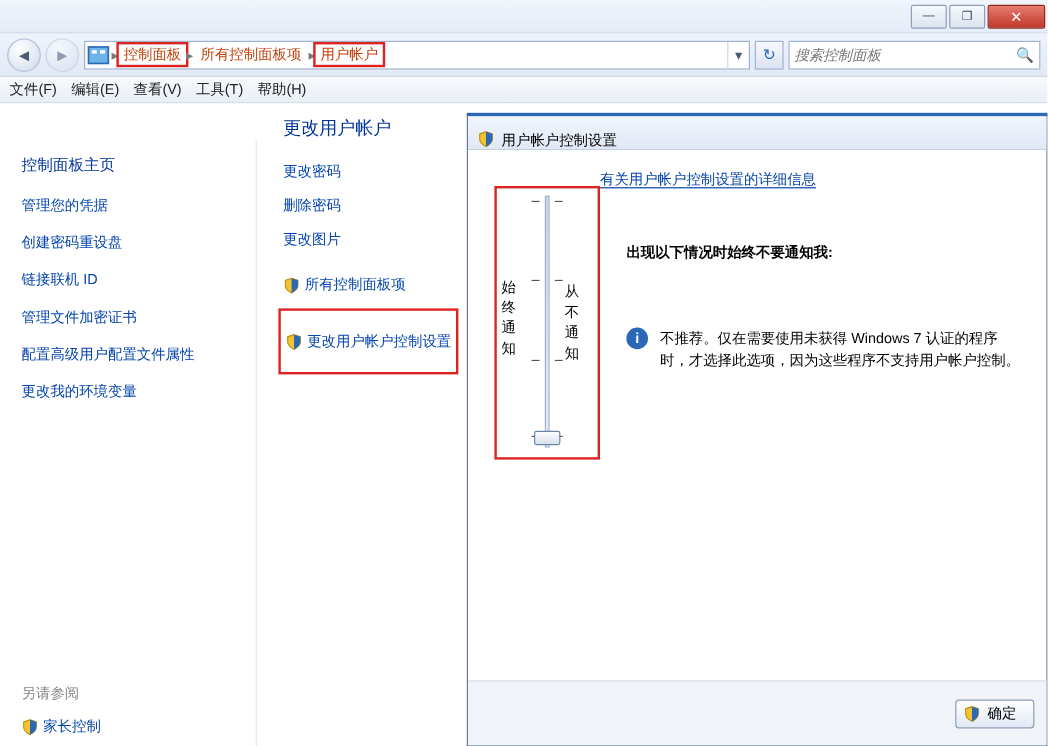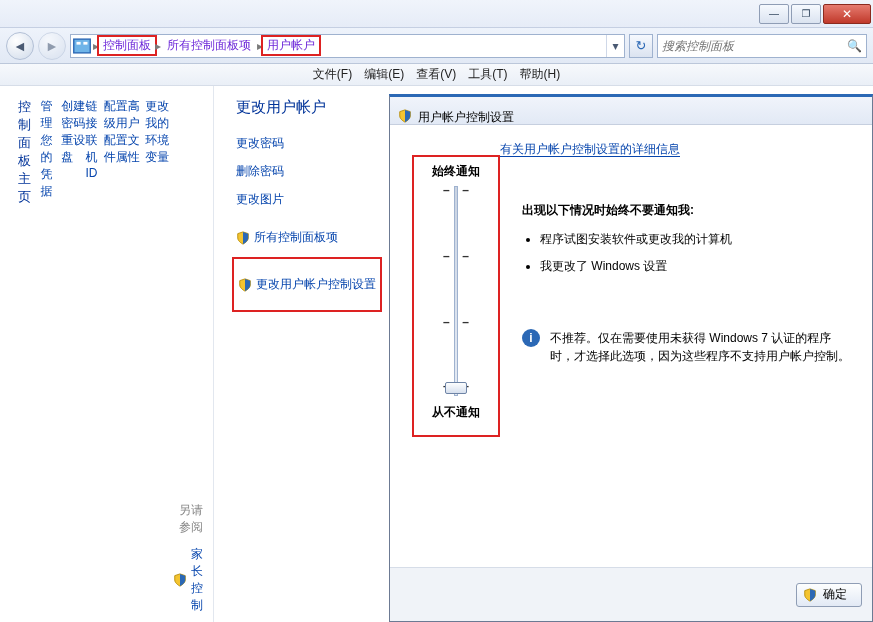--- a/index.html
+++ b/index.html
@@ -9,58 +9,58 @@
 .titlebar { height: 28px; background: linear-gradient(#f0f4fb,#e6ecf7); border-bottom: 1px solid #c5cfe2; display: flex; justify-content: flex-end; align-items: center; padding-right: 2px; }
 .titlebar .tbtn { width: 30px; height: 20px; margin-left: 2px; border: 1px solid #8f9db5; background: linear-gradient(#f6f9fe,#dbe3f0); display: flex; align-items: center; justify-content: center; font-size: 10px; color: #33475f; border-radius: 2px; }
 .titlebar .tbtn.close { width: 48px; background: linear-gradient(#e67b6f,#c0392b); color: #fff; border-color: #8a2a1e; font-size: 12px; }
 
 
 .navbar { height: 36px; background: linear-gradient(#eef3fb,#e2e9f5); border-bottom: 1px solid #bcc7da; display: flex; align-items: center; padding: 0 6px; gap: 4px; }
 .navbtn { width: 28px; height: 28px; border-radius: 50%; border: 1px solid #b3c0d6; background: radial-gradient(circle at 35% 30%,#fff,#cfdaea); display: flex; align-items:center; justify-content:center; color:#4a5a73; font-size:14px; }
 .navbtn.fwd { opacity: .55; }
 .addr { flex: 1; height: 24px; border: 1px solid #9fb2cf; background: #fff; display: flex; align-items: center; font-size: 12px; }
 .addr .ic { width: 22px; display:flex; align-items:center; justify-content:center; }
-.addr .crumb { padding: 0 6px; color: #6d28d9; white-space: nowrap; }
+.addr .crumb { padding: 0 6px; color: #c2410c; white-space: nowrap; }
 .addr .sep { color:#7a7a7a; }
 .addr .hl { border: 2px solid #d22; padding: 0 4px; margin: 0 -2px; }
 .addr .spacer { flex:1; }
 .addr .drop { width:18px; border-left:1px solid #cfd8e8; height:100%; display:flex; align-items:center; justify-content:center; color:#4a5a73; }
 .refresh { width: 24px; height:24px; border:1px solid #9fb2cf; background: linear-gradient(#f6f9fe,#dbe3f0); display:flex; align-items:center; justify-content:center; color:#2b68b5; font-size:13px; }
 .search { width: 210px; height:24px; border:1px solid #9fb2cf; background:#fff; display:flex; align-items:center; padding:0 4px; }
 .search input { border:0; outline:0; font-size:12px; color:#999; flex:1; font-style: italic; }
 .search .sicon { color:#4a6fa0; font-size:12px; }
 
 
-.menubar { height: 22px; background: linear-gradient(#f7f9fc,#eaeff7); border-bottom:1px solid #d6dde8; display:flex; align-items:center; padding:0 8px; gap: 12px; font-size:12px; color:#222;justify-content:center; }
+.menubar { height: 22px; background: linear-gradient(#f7f9fc,#eaeff7); border-bottom:1px solid #d6dde8; display:flex; align-items:center; padding:0 8px; gap: 12px; font-size:12px; color:#222; }
 
 
 .bodyrow { display:flex; height: calc(622px - 28px - 36px - 22px); }
-.sidebar { width: 214px; border-right:1px solid #e2e7ef; padding: 12px 10px 8px 18px; display:flex; flex-direction:row; font-size:12px; }
+.sidebar { width: 214px; border-right:1px solid #e2e7ef; padding: 12px 10px 8px 18px; display:flex; flex-direction:column; font-size:12px;margin-top:31px; }
 .sidebar .head { color:#003399; font-size:13px; margin-bottom:16px; }
 .sidebar .lnk { color:#0645ad; margin-bottom:14px; cursor:pointer; }
-.sidebar .spfoot { margin-top:auto;text-align:right; }
+.sidebar .spfoot { margin-top:auto; }
 .sidebar .see { color:#888; margin-bottom:10px; }
 .sidebar .footrow { display:flex; align-items:center; gap:4px; color:#0645ad; }
 
 .main { flex:1; position:relative; padding: 12px 0 0 22px; }
 .main h1 { font-size:15px; color:#003399; font-weight:normal; margin-bottom:18px; }
 .main .alink { color:#0645ad; font-size:12px; display:block; margin-bottom:11px; cursor:pointer; }
 .main .shieldrow { display:flex; align-items:center; gap:4px; font-size:12px; color:#0645ad; margin-bottom:11px; }
 .main .shieldrow.hl { border:2px solid #d22; display:inline-flex; padding:17px 4px; margin-left:-4px; }
 .shield { width:14px; height:14px; display:inline-flex; align-items:center; justify-content:center; }
 .shield svg { width:14px; height:14px; }
 
 
 .modal { position:absolute; left:389px; top:94px; right:0; bottom:0; background:#fff; border:1px solid #6c7a93; border-top:3px solid #2b68b5; display:flex; flex-direction:column; }
 .modal .mtitle { height:28px; background:linear-gradient(#f0f4fb,#e2e9f5); border-bottom:1px solid #c6cfdf; display:flex; gap:6px; padding:12px 8px; font-size:12px; }
 .modal .mbody { flex:1; padding: 16px 22px 0 22px; overflow:hidden; font-size:12px; }
 .modal h2 { color:#003399; font-size:15px; font-weight:normal; margin-bottom:14px; }
 .modal .desc { font-size:12px; color:#222; margin-bottom:4px; }
 .modal .morelink { color:#0645ad; font-size:12px; border-bottom:1px solid #0645ad; }
-.sliderwrap { border:2px solid #d22; width:88px; padding:6px 4px 8px 4px; margin-top:14px; display:flex; flex-direction:column; align-items:center; float:left;font-weight:bold; }
+.sliderwrap { border:2px solid #d22; width:88px; padding:6px 4px 8px 4px; margin-top:14px; display:flex; flex-direction:row; align-items:center; float:left; }
 .sliderwrap .lab { font-size:12px; margin-bottom:6px; }
 .sliderwrap .track { position:relative; height:210px; width:60px; }
 .sliderwrap .rail { position:absolute; left:50%; top:0; bottom:0; width:4px; margin-left:-2px; background:linear-gradient(#c9d3e2,#e5ebf4); border:1px solid #9fb2cf; }
 .sliderwrap .tick { position:absolute; left:50%; width:26px; margin-left:-13px; height:2px; display:flex; justify-content:space-between; }
 .sliderwrap .tick::before,.sliderwrap .tick::after { content:"–"; color:#333; font-size:12px; line-height:0; }
 .sliderwrap .thumb { position:absolute; left:50%; margin-left:-11px; width:22px; height:12px; background:linear-gradient(#fdfefe,#d7e0ee); border:1px solid #6e84a6; border-radius:2px; }
 .rightcol { margin-left:110px; margin-top:44px; }
 .rightcol .btitle { font-size:12px; font-weight:bold; margin-bottom:12px; }
 .rightcol ul { list-style: disc; padding-left:18px; }
 .rightcol li { margin-bottom:10px; font-size:12px; }
@@ -113,20 +113,21 @@
   <span>工具(T)</span>
   <span>帮助(H)</span>
 </div>
 
 <div class="bodyrow">
   <div class="sidebar">
     <div class="head">控制面板主页</div>
     <div class="lnk">管理您的凭据</div>
     <div class="lnk">创建密码重设盘</div>
     <div class="lnk">链接联机 ID</div>
+    <div class="lnk">管理文件加密证书</div>
     <div class="lnk">配置高级用户配置文件属性</div>
     <div class="lnk">更改我的环境变量</div>
     <div class="spfoot">
       <div class="see">另请参阅</div>
       <div class="footrow">
         <span class="shield">
             <svg viewBox="0 0 16 16">
               <path d="M8 1 L14 3 V8 C14 12 8 15 8 15 C8 15 2 12 2 8 V3 Z" fill="#f4c430" stroke="#b58900"></path>
               <path d="M8 1 L14 3 V8 C14 12 8 15 8 15 Z" fill="#2b68b5"></path>
             </svg>
@@ -184,24 +185,20 @@
         <div class="tick" style="top:70px"></div>
         <div class="tick" style="top:136px"></div>
         <div class="tick" style="top:200px"></div>
         <div class="thumb" style="top:196px"></div>
       </div>
       <div class="lab" style="margin-top:8px">从不通知</div>
     </div>
 
     <div class="rightcol">
       <div class="btitle">出现以下情况时始终不要通知我:</div>
-      <ul>
-        <li>程序试图安装软件或更改我的计算机</li>
-        <li>我更改了 Windows 设置</li>
-      </ul>
     </div>
 
     <div class="infobox">
       <div class="iicon">i</div>
       <div class="itext">不推荐。仅在需要使用未获得 Windows 7 认证的程序时，才选择此选项，因为这些程序不支持用户帐户控制。</div>
     </div>
   </div>
   <div class="mfoot">
     <button class="okbtn">
       <span class="shield">

